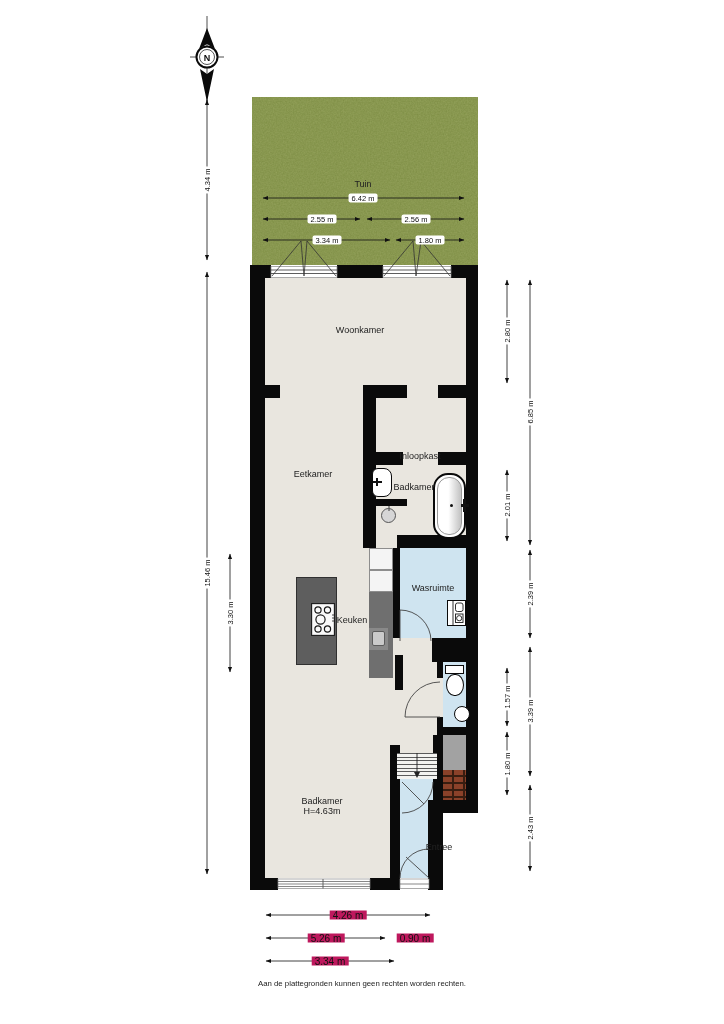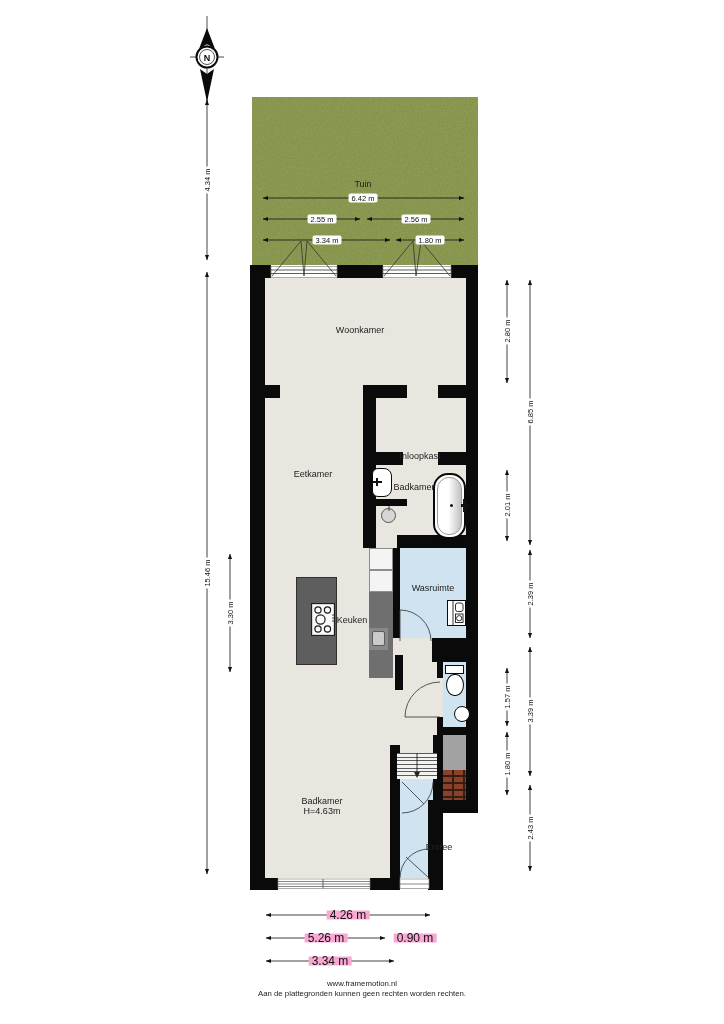--- a/index.html
+++ b/index.html
@@ -7,22 +7,22 @@
         font-family:"Liberation Sans", sans-serif;color:#1a1a1a;}
   .abs{position:absolute;}
   .wall{position:absolute;background:#0a0a0a;}
   .floor{position:absolute;}
   .rlabel{position:absolute;transform:translate(-50%,-50%);font-size:9px;line-height:10px;
           color:#222;white-space:nowrap;text-align:center;}
   .dpill{position:absolute;transform:translate(-50%,-50%);font-size:7.5px;line-height:9px;
          background:#fff;padding:0 3px;border-radius:2px;color:#111;white-space:nowrap;}
   .dvert{position:absolute;transform:translate(-50%,-50%) rotate(-90deg);font-size:7.5px;
          line-height:9px;background:#fff;padding:0 2px;color:#111;white-space:nowrap;}
-  .dhor{position:absolute;transform:translate(-50%,-50%);font-size:12px;line-height:9px;
-        background:#f9a8d4;padding:0 3px;color:#111;white-space:nowrap;}
+  .dhor{position:absolute;transform:translate(-50%,-50%);font-size:10px;line-height:9px;
+        background:#be185d;padding:0 3px;color:#111;white-space:nowrap;}
   .footer{position:absolute;left:0;top:979px;width:724px;text-align:center;font-size:7.8px;
           line-height:10.3px;color:#222;}
   .stairs{position:absolute;left:397px;top:753px;width:40px;height:26px;background:#f3f3f0;
           background-image:repeating-linear-gradient(180deg,#5a5a5a 0 1px,transparent 1px 3.7px);}
   .brick{position:absolute;left:443px;top:770px;width:23px;height:31px;background-color:#381d10;
          background-image:repeating-linear-gradient(180deg,transparent 0 5px,#381d10 5px 7px),
                           repeating-linear-gradient(90deg,#8a4129 0 9px,#381d10 9px 11px);}
   .patio{position:absolute;left:443px;top:733px;width:23px;height:37px;background:#a2a2a2;}
   .tub{position:absolute;left:433px;top:473px;width:33px;height:66px;background:#fff;
        border:2px solid #0a0a0a;border-radius:15px;box-sizing:border-box;}
@@ -269,17 +269,16 @@
   <div class="dvert" style="left:530px;top:711px;">3.39 m</div>
   <div class="dvert" style="left:507px;top:764px;">1.80 m</div>
   <div class="dvert" style="left:530px;top:828px;">2.43 m</div>
 
   <div class="dhor" style="left:348px;top:915px;">4.26 m</div>
   <div class="dhor" style="left:326px;top:938px;">5.26 m</div>
   <div class="dhor" style="left:415px;top:938px;">0.90 m</div>
   <div class="dhor" style="left:330px;top:961px;">3.34 m</div>
 
   <div class="footer">
-    <div>www.framemotion.nl</div>
     <div>Aan de plattegronden kunnen geen rechten worden rechten.</div>
   </div>
 
 </div>
 
 </body></html>

